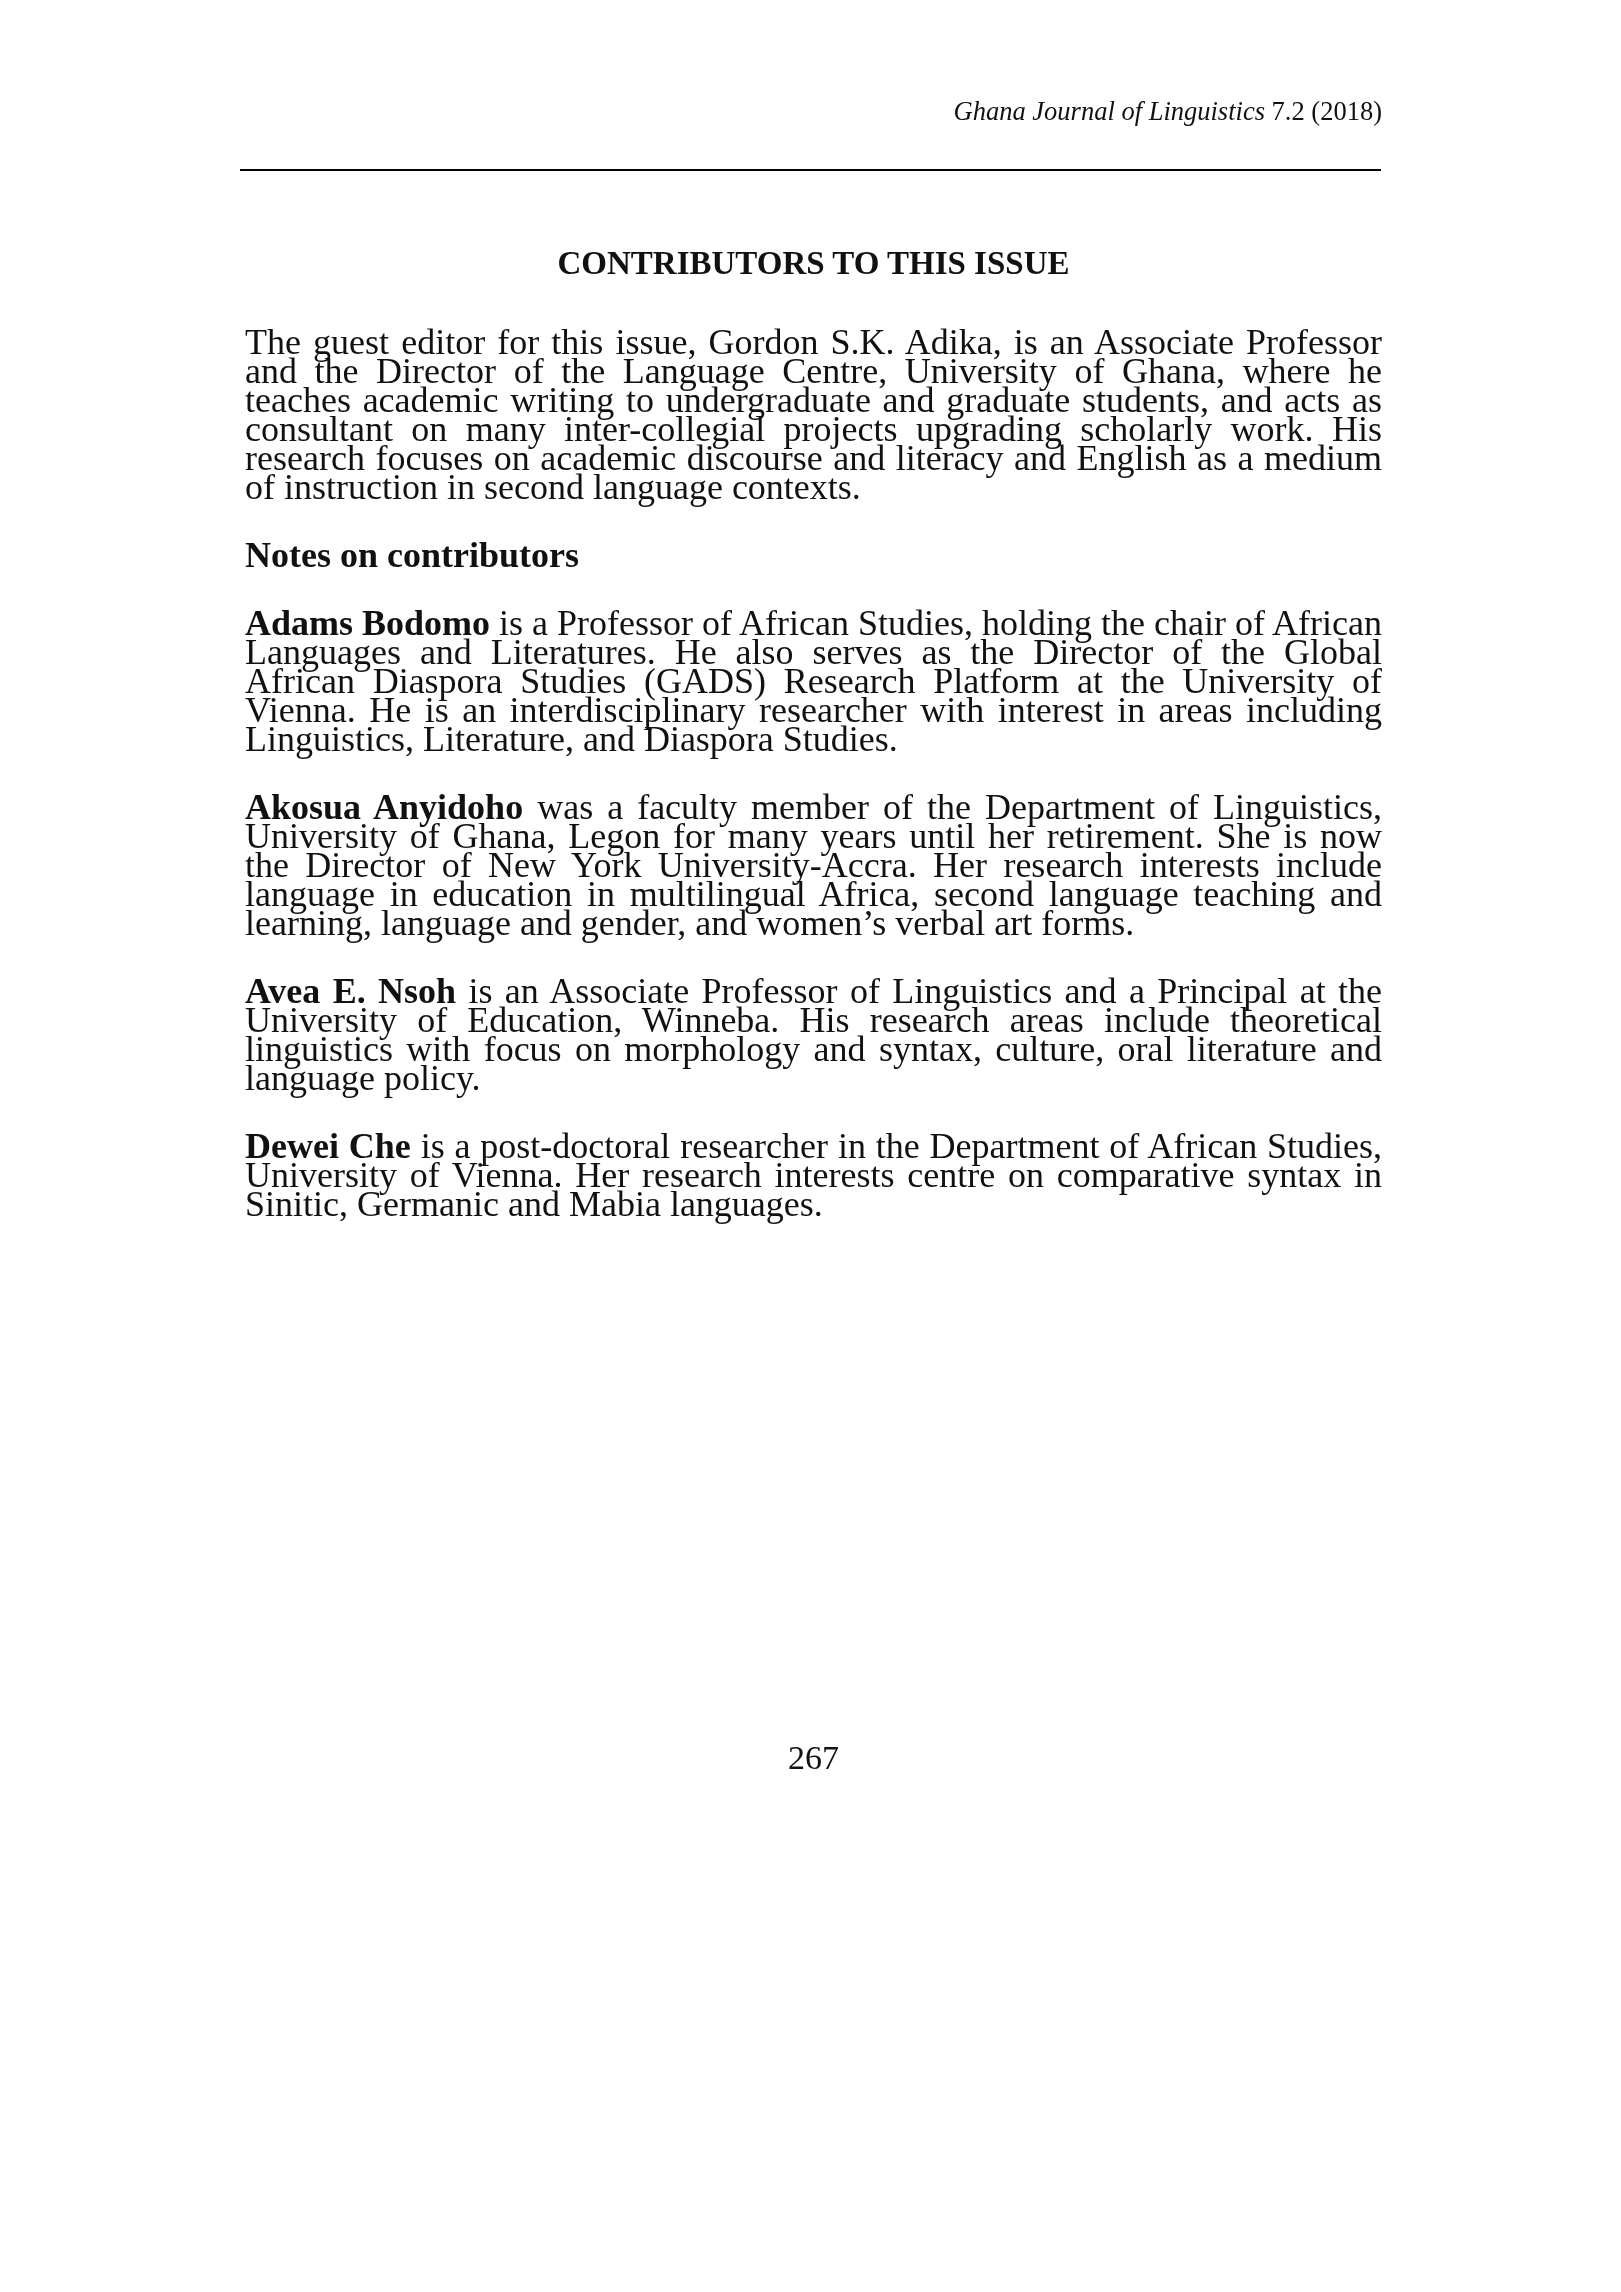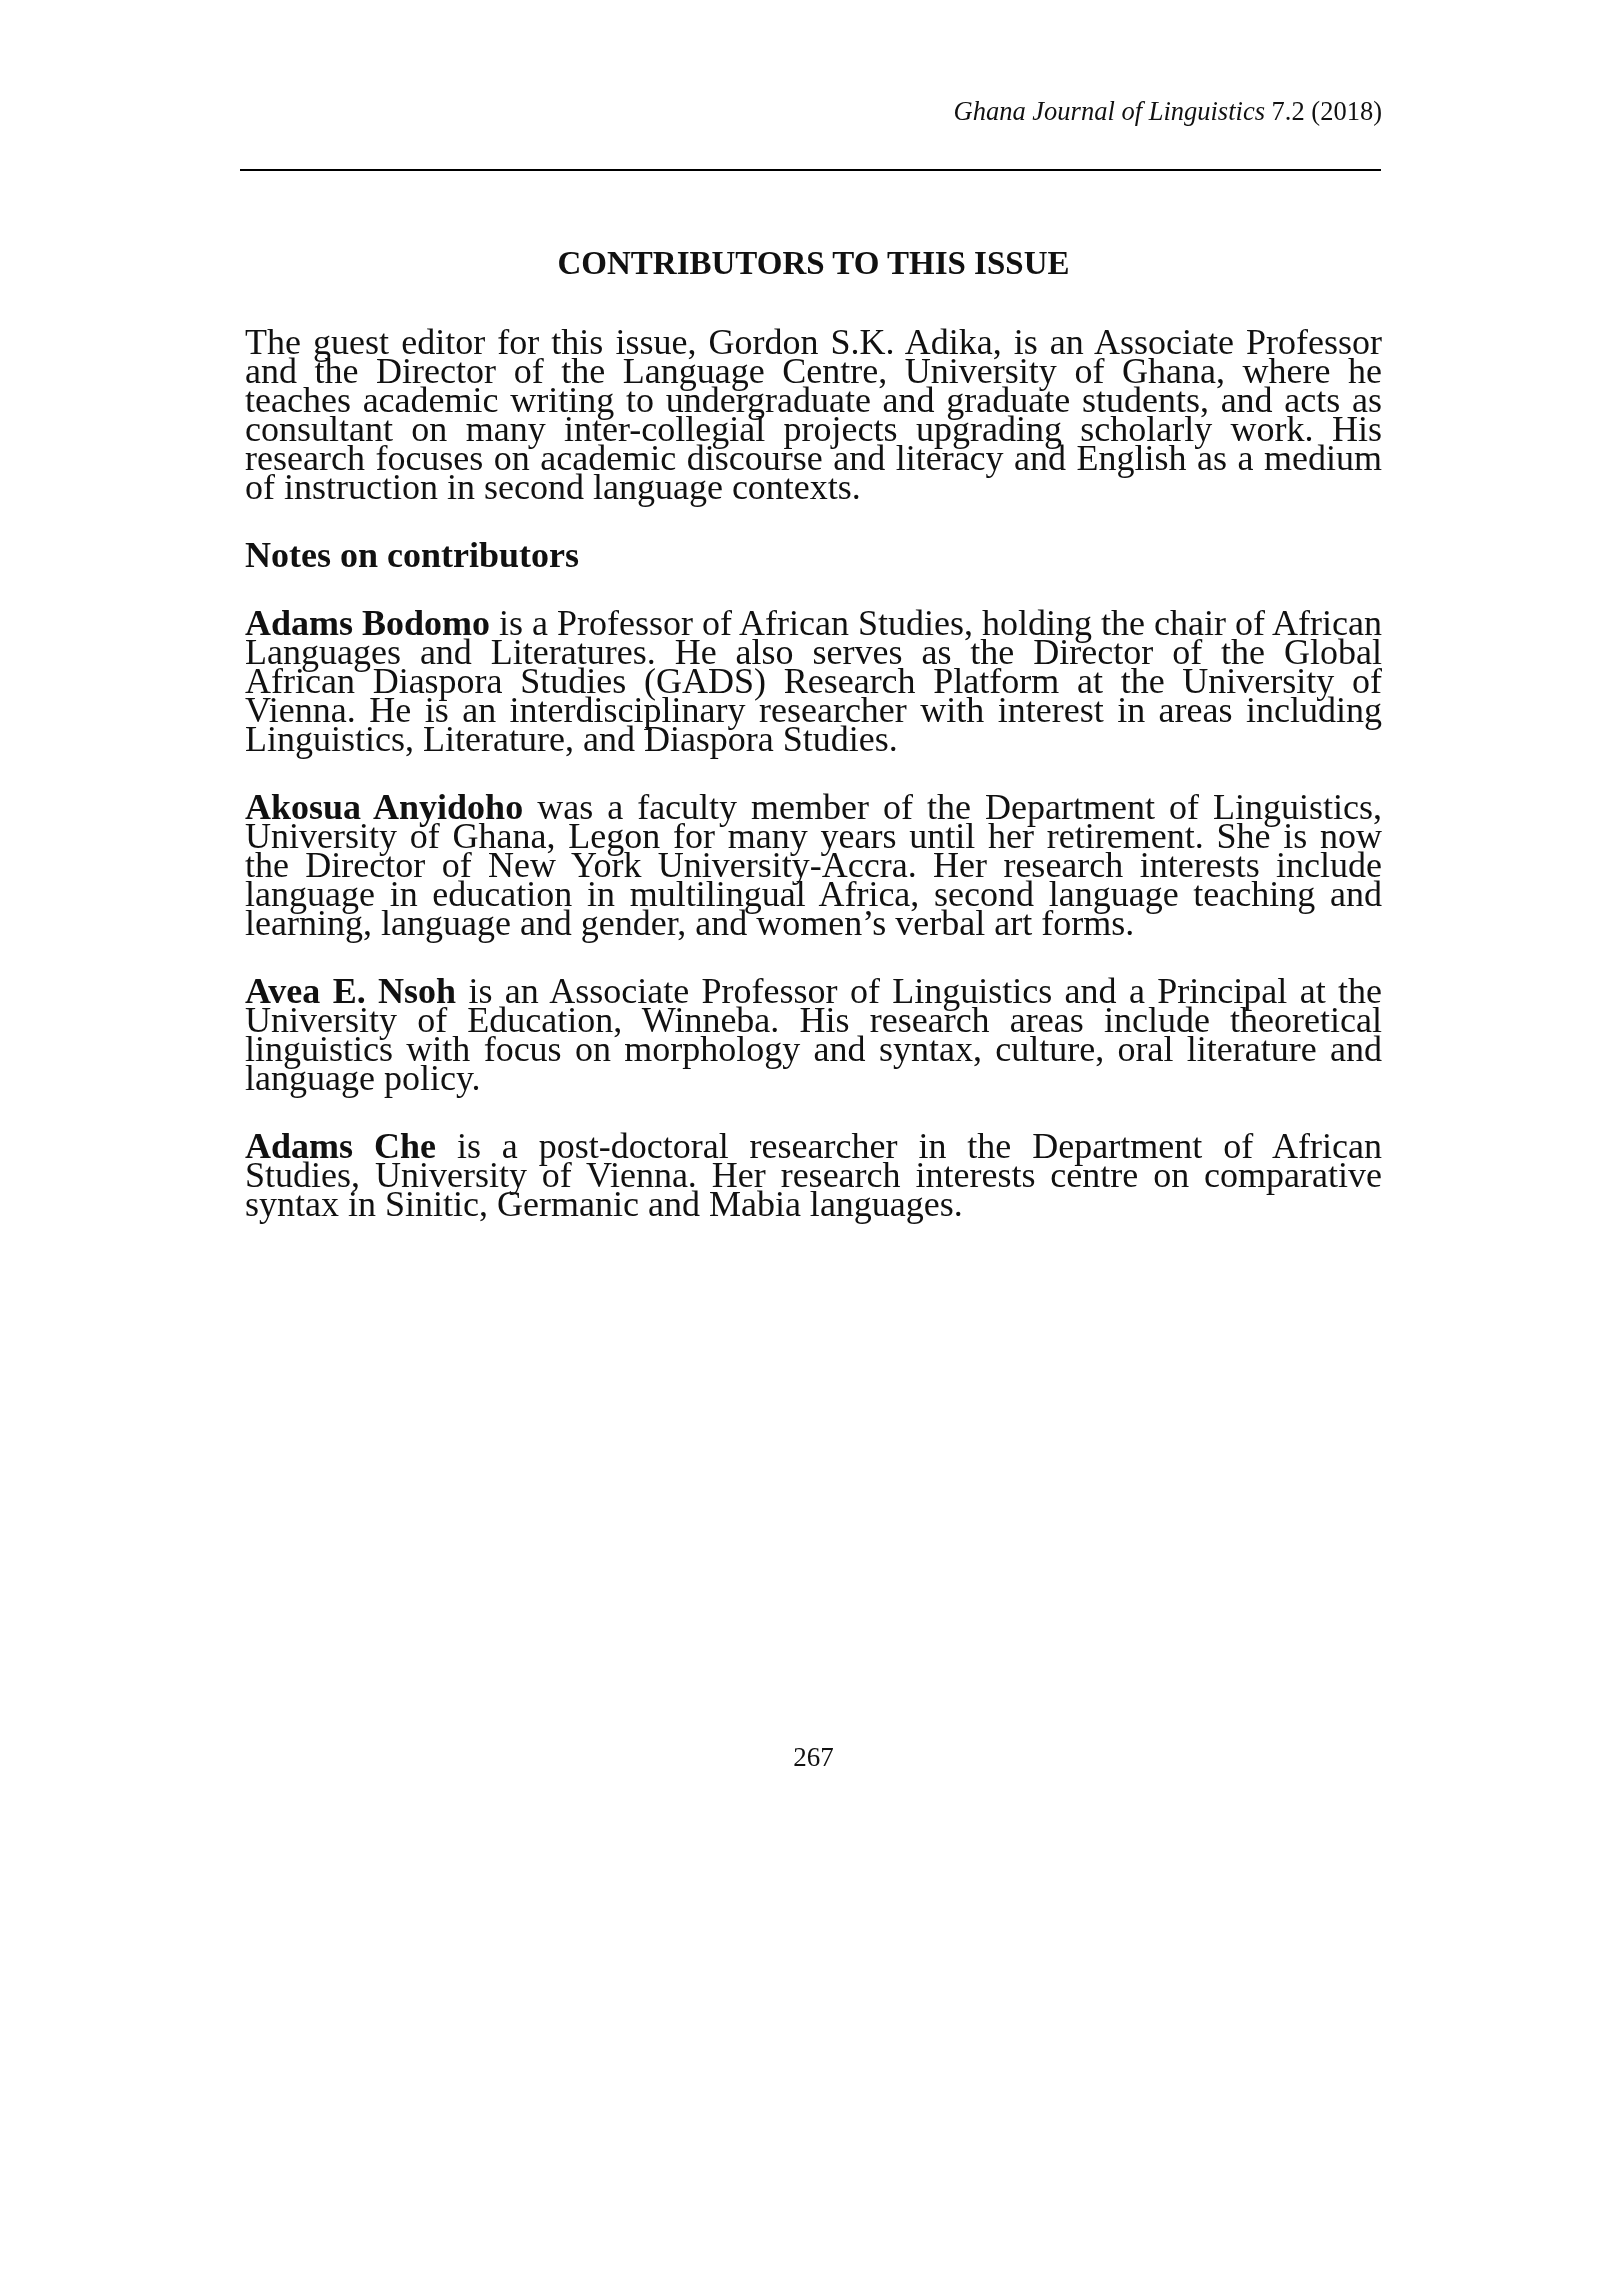--- a/index.html
+++ b/index.html
@@ -66,21 +66,21 @@
   }
   .name {
     font-weight: bold;
   }
   .page-number {
     position: absolute;
     left: 245px;
     width: 1137px;
     top: 1740px;
     text-align: center;
-    font-size: 27px;
+    font-size: 34px;
     line-height: 35px;
   }
 </style>
 </head>
 <body>
 
 <div class="running-head">
   <span class="journal">Ghana Journal of Linguistics</span><span class="issue"> 7.2 (2018)</span>
 </div>
 
@@ -93,18 +93,18 @@
 
   <p class="section-heading">Notes on contributors</p>
 
   <p><span class="name">Adams Bodomo</span><span> is a Professor of African Studies, holding the chair of African Languages and Literatures. He also serves as the Director of the Global African Diaspora Studies (GADS) Research Platform at the University of Vienna. He is an interdisciplinary researcher with interest in areas including Linguistics, Literature, and Diaspora Studies.</span></p>
 
   <p><span class="name">Akosua Anyidoho</span><span> was a faculty member of the Department of Linguistics, University of Ghana, Legon for many years until her retirement. She is now the Director of New York University-Accra. Her research interests include language in education in multilingual Africa, second language teaching and learning, language and gender, and women’s verbal art forms.</span></p>
 
 
   <p><span class="name">Avea E. Nsoh</span><span> is an Associate Professor of Linguistics and a Principal at the University of Education, Winneba. His research areas include theoretical linguistics with focus on morphology and syntax, culture, oral literature and language policy.</span></p>
 
-  <p><span class="name">Adams Che</span><span> is a post-doctoral researcher in the Department of African Studies, University of Vienna. Her research interests centre on comparative syntax in Sinitic, Germanic and Mabia languages.</span></p>
+  <p><span class="name">Dewei Che</span><span> is a post-doctoral researcher in the Department of African Studies, University of Vienna. Her research interests centre on comparative syntax in Sinitic, Germanic and Mabia languages.</span></p>
 
 </div>
 
 <div class="page-number">267</div>
 
 
 </body></html>

